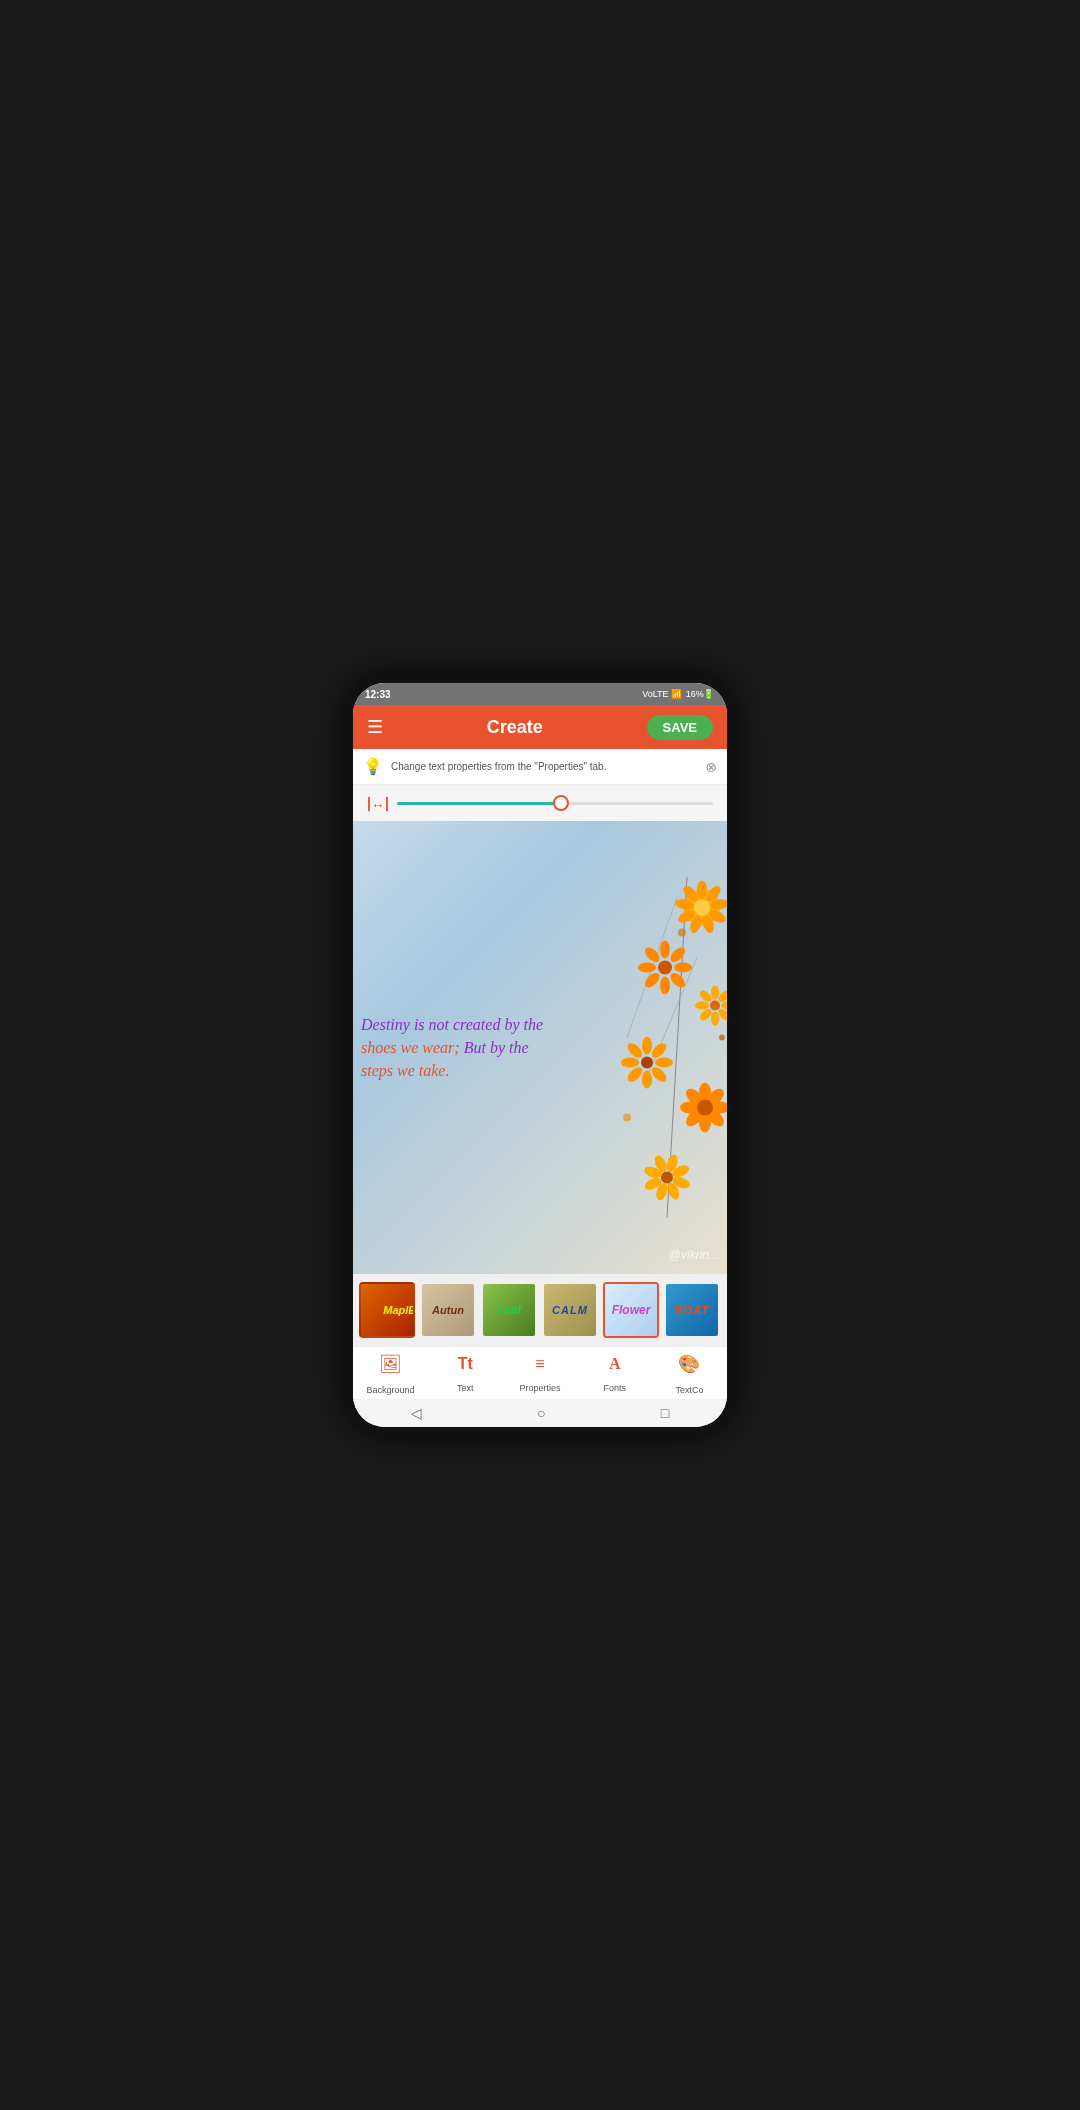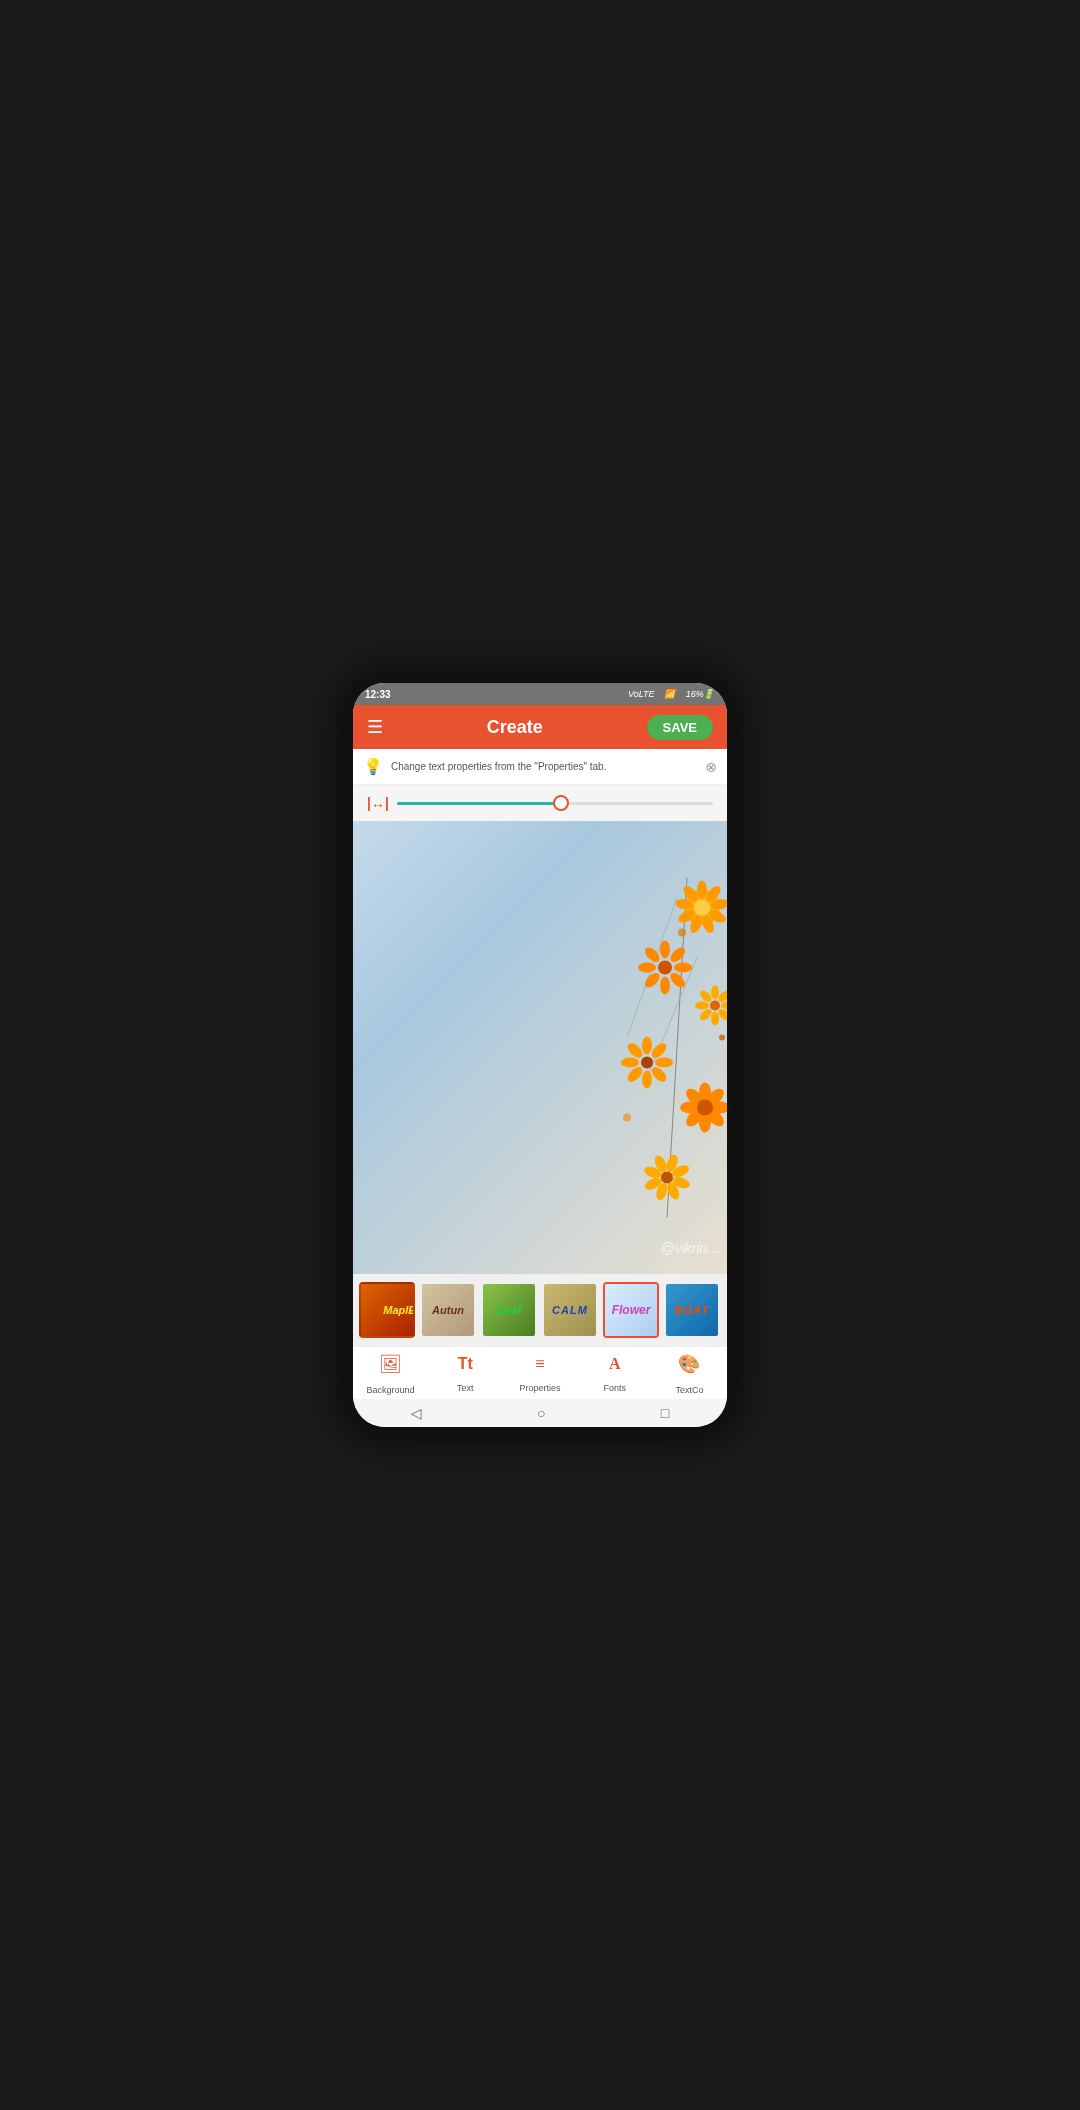--- a/index.html
+++ b/index.html
@@ -40,24 +40,23 @@
       min-height: 22px;
     }
     .status-time {
       color: #fff;
       font-size: 10px;
       font-weight: bold;
     }
     .status-icons {
       display: flex;
       align-items: center;
-      gap: 10px;
+      gap: 3px;
       color: #fff;
       font-size: 9px;
-      font-style: italic;
     }
     
     .top-bar {
       background: #e8522e;
       padding: 8px 14px;
       display: flex;
       align-items: center;
       justify-content: space-between;
       min-height: 44px;
     }
@@ -159,24 +158,24 @@
       left: 10px;
       top: 50%;
       transform: translateY(-50%);
       width: 55%;
       font-size: 17px;
       line-height: 1.4;
       font-style: italic;
     }
     .watermark {
       position: absolute;
-      bottom: 18px;
+      bottom: 12px;
       right: 8px;
       color: rgba(255,255,255,0.7);
-      font-size: 14px;
+      font-size: 12px;
       font-style: italic;
     }
     
     .templates-area {
       background: #f0f0f0;
       padding: 8px 6px;
       display: flex;
       gap: 5px;
       overflow-x: auto;
     }
@@ -356,20 +355,25 @@
           <ellipse cx="100" cy="285" rx="5" ry="9" fill="#ffaa00" transform="rotate(245,100,300)"></ellipse>
           <ellipse cx="100" cy="285" rx="5" ry="9" fill="#ffaa00" transform="rotate(290,100,300)"></ellipse>
           <ellipse cx="100" cy="285" rx="5" ry="9" fill="#ffaa00" transform="rotate(335,100,300)"></ellipse>
           <circle cx="100" cy="300" r="6" fill="#bb5500"></circle>
 
           <circle cx="115" cy="55" r="4" fill="#dd7700" opacity="0.7"></circle>
           <circle cx="155" cy="160" r="3" fill="#cc6600" opacity="0.8"></circle>
           <circle cx="60" cy="240" r="4" fill="#ee8800" opacity="0.6"></circle>
         </svg>
 
+        <div class="quote-text" style="position:absolute; left:8px; top:50%; transform:translateY(-50%); width:52%;">
+          <div style="font-family:Georgia,serif; font-style:italic; line-height:1.45; font-size:16px;">
+            <span style="color:#8b2dc2;">Destiny is not created by the </span><span style="color:#e8522e;">shoes we wear;</span><span style="color:#8b2dc2;"> But by the </span><span style="color:#e8522e;">steps we take.</span>
+          </div>
+        </div>
 
         <div class="watermark">@vikrin...</div>
       </div>
     </div>
 
     <div class="templates-area">
 
       <div class="template-thumb" style="background:linear-gradient(#c8440c,#a03000);">
         <div class="template-thumb-bg" style="background:linear-gradient(135deg,#dd6600,#aa2200); color:#ffee22; font-size:11px; font-weight:bold; font-style:italic;padding-left:25px;">
           <span>MaplE</span>

